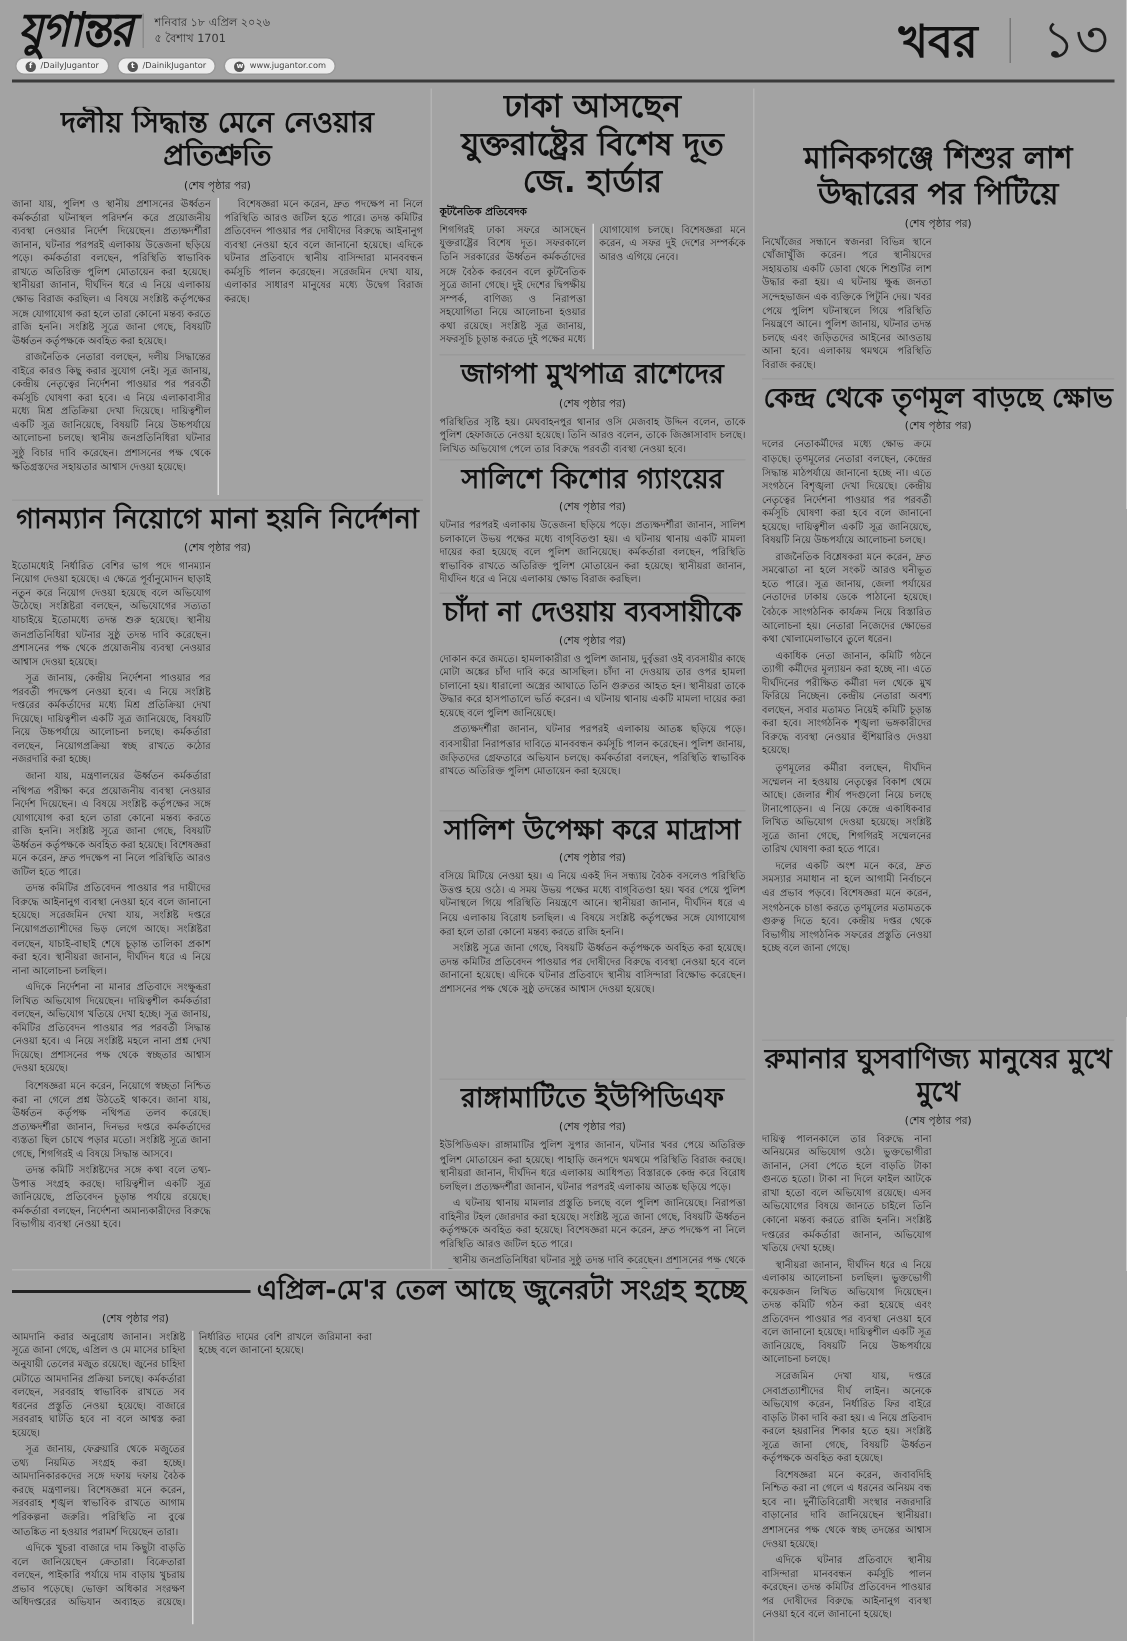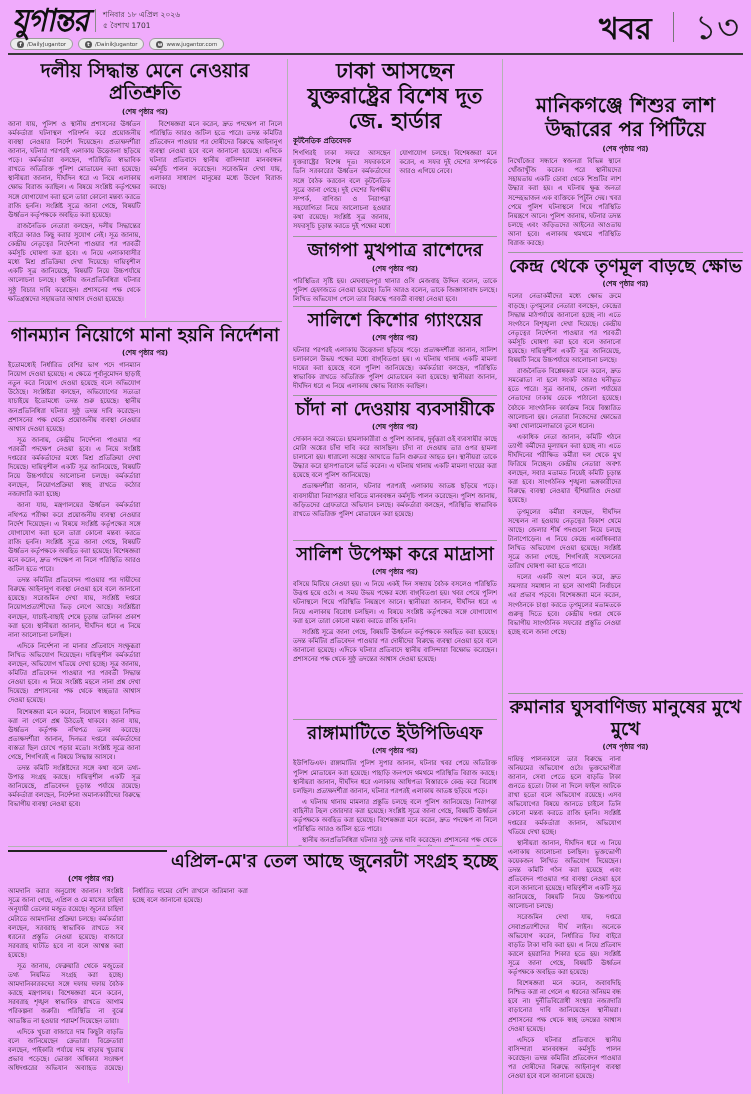--- a/index.html
+++ b/index.html
@@ -1,17 +1,17 @@
 <!DOCTYPE html>
 <html lang="bn"><head>
 <meta charset="utf-8">
 <style>
   html,body{margin:0;padding:0;background:#e8e8e8;}
   .page{
-    width:751px;height:1094px;margin:0 auto;background:#f0abfc;
+    width:751px;height:1094px;margin:0 auto;background:#a3a3a3;
     box-sizing:border-box;padding:6px 8px 4px;overflow:hidden;position:relative;
     font-family:"DejaVu Sans","Liberation Sans",sans-serif;color:#111;
   }
   
   .header{display:flex;align-items:flex-start;justify-content:space-between;
     border-bottom:2px solid #3a3a3a;padding-bottom:3px;height:44px;}
   .masthead-left{display:flex;flex-direction:column;}
   .logo-row{display:flex;align-items:flex-start;gap:7px;}
   .logo{font-size:29px;font-weight:bold;font-style:italic;line-height:1;letter-spacing:-1px;
     transform:scaleY(1.08);padding-left:4px;}
@@ -21,39 +21,39 @@
     border-radius:7px;padding:0 6px;height:10px;font-size:5.5px;color:#444;}
   .bicon{display:inline-block;width:7px;height:7px;border-radius:50%;background:#555;color:#fff;
     font-size:5px;line-height:7px;text-align:center;font-weight:bold;}
   .section-head{display:flex;align-items:baseline;gap:21px;margin-top:4px;padding-right:4px;}
   .section-label{font-size:30px;font-weight:bold;line-height:1;}
   .sec-divider{width:1px;height:30px;background:#777;align-self:center;}
   .pagenum{font-size:34px;line-height:1;font-weight:500;color:#1d1d1d;font-family:"DejaVu Serif","Liberation Serif",serif;}
   
   .content{display:grid;grid-template-columns:279px 216px 1fr;grid-template-rows:787px auto;margin-top:4px;}
   .col{box-sizing:border-box;overflow:hidden;}
-  .col-left{grid-column:1;grid-row:1;padding-right:5px;}
+  .col-left{grid-column:1;grid-row:1;padding-right:5px;margin-top:12px;}
   .col-mid{grid-column:2;grid-row:1;border-left:1px solid #b3b3b3;border-right:1px solid #b3b3b3;padding:0 5px;}
   .col-right{grid-column:3;grid-row:1 / span 2;padding-left:5px;}
   .bottom-wrap{grid-column:1 / span 2;grid-row:2;border-right:1px solid #b3b3b3;border-top:1px solid #b3b3b3;
     padding:2px 5px 0 0;box-sizing:border-box;overflow:hidden;}
   
   .article{overflow:hidden;}
   .article + .article{border-top:1px solid #9a9a9a;margin-top:3px;padding-top:2px;}
   .hl{margin:0;text-align:center;font-weight:bold;line-height:1.18;letter-spacing:0;}
   .hl-19{font-size:19px;} .hl-18{font-size:18px;} .hl-20{font-size:20px;margin-top:35px;} .hl-21{font-size:21px;}
-  .note{text-align:center;font-size:7px;font-weight:bold;margin:2px 0;}
+  .note{text-align:center;font-size:7px;font-weight:normal;margin:2px 0;}
   .byline{font-size:7px;font-weight:bold;margin:2px 0;text-align:left;}
   .body{font-size:6.5px;line-height:1.4;text-align:justify;overflow:hidden;color:#1c1c1c;}
   .body p{margin:0 0 2px;text-indent:9px;}
   .body p:first-child{text-indent:0;}
   .cols2{column-count:2;column-gap:9px;column-rule:1px solid #ddd;column-fill:auto;}
   .cols4{column-count:4;column-gap:9px;column-rule:1px solid #ddd;column-fill:auto;}
   
-  .bottom-hl-row{display:flex;align-items:flex-start;gap:4px;margin:1px 0 2px;}
+  .bottom-hl-row{display:flex;align-items:center;gap:4px;margin:1px 0 2px;}
   .bottom-hl-line{flex:1;border-top:2px solid #222;}
   .bottom-hl-row .hl{text-align:right;white-space:nowrap;}
 </style>
 </head>
 <body>
 
 <div class="page">
 
   <header class="header">
     <div class="masthead-left">

